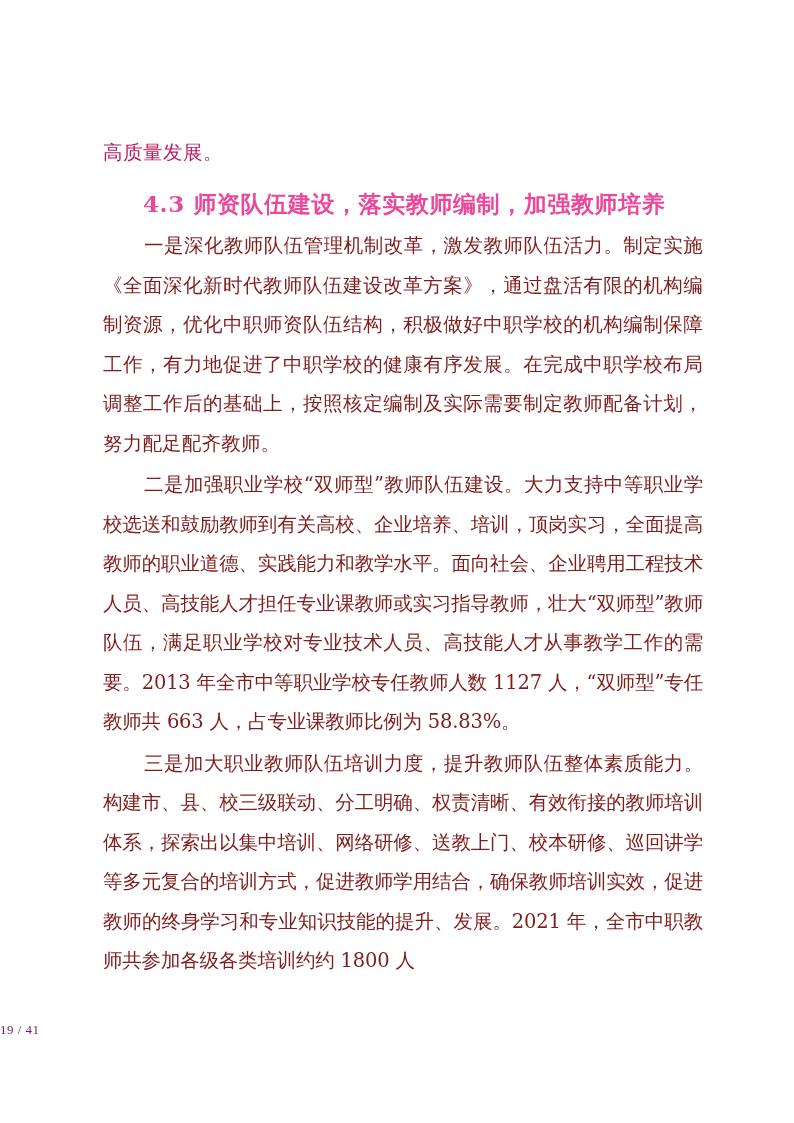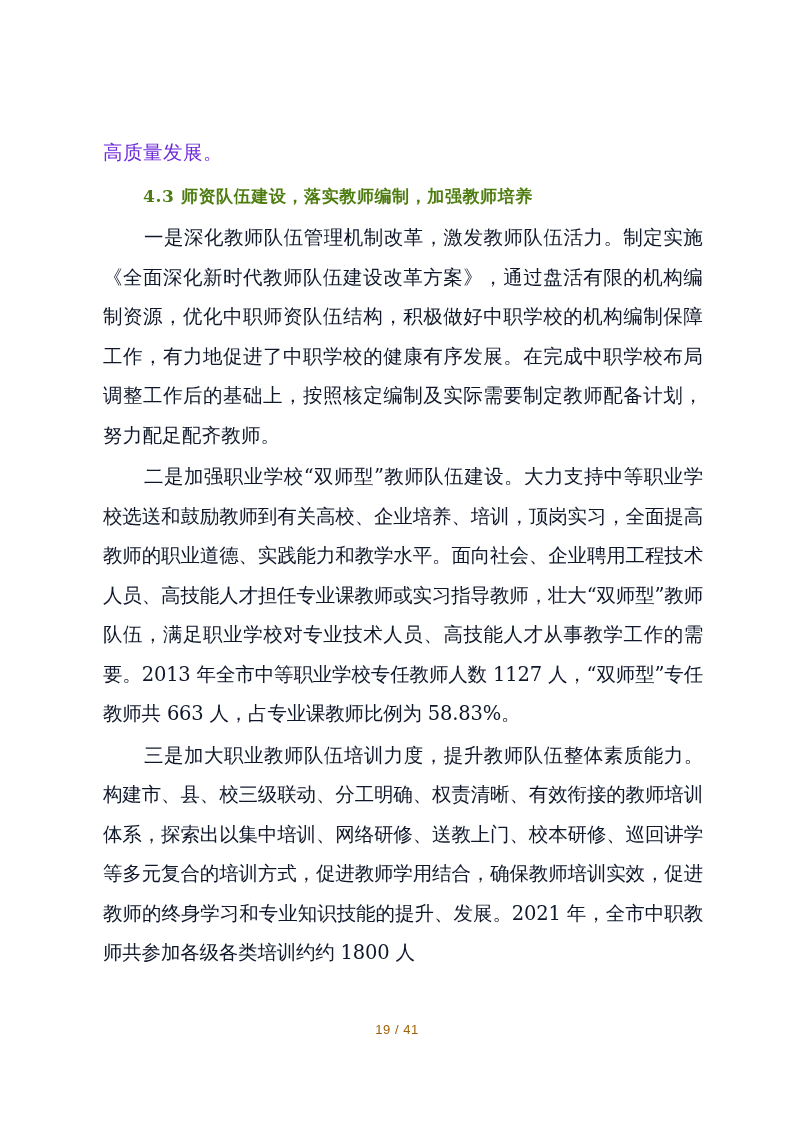--- a/index.html
+++ b/index.html
@@ -22,52 +22,52 @@
     position: absolute;
     left: 103px;
     top: 133px;
     width: 600px;
   }
   .line-continue {
     font-size: 19.5px;
     line-height: 39px;
     letter-spacing: 0.5px;
     text-align: justify;
-    color: #6d28d9;
+    color: #be185d;
   }
   .heading {
-    font-size: 17px;
+    font-size: 23px;
     font-weight: bold;
     line-height: 40px;
     text-indent: 40px;
     letter-spacing: 0.6px;
-    color: #4d7c0f;
-    margin-top: 4px;
+    color: #ec4899;
+    margin-top: 12px;
   }
   .para {
     font-size: 19.5px;
     line-height: 39.5px;
     text-indent: 41px;
     text-align: justify;
     letter-spacing: 0.2px;
-    color: #0f172a;
+    color: #7f1d1d;
     margin-top: 2px;
   }
   .para.tight {
     letter-spacing: -0.2px;
   }
   .footer {
     position: absolute;
     left: 0;
     right: 0;
     top: 1022px;
-    text-align: center;
+    text-align: left;
     font-size: 13px;
-    font-family: Liberation Sans, sans-serif;
-    color: #a16207;
+    font-family: Liberation Serif, serif;
+    color: #701a75;
     letter-spacing: 0.5px;
   }
 </style>
 </head>
 <body>
 
 <div class="page">
   <div class="content">
 
     <div class="line-continue">高质量发展。</div>

